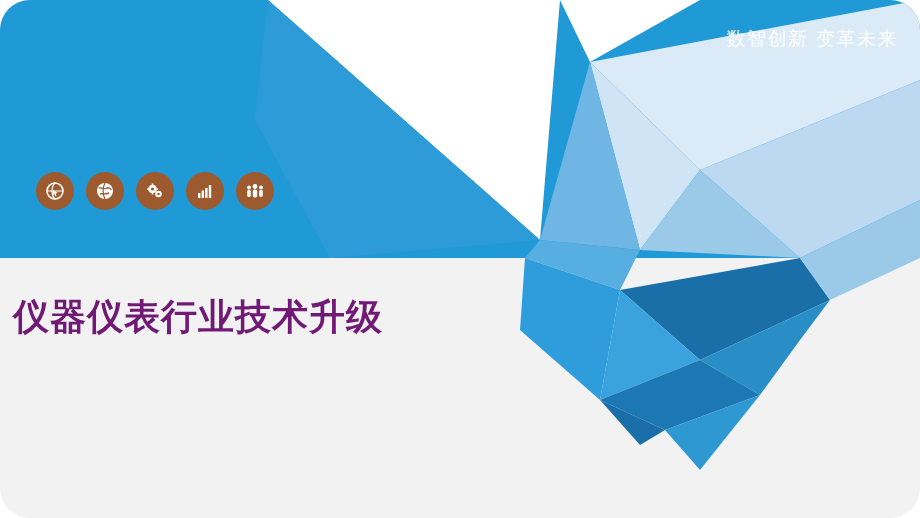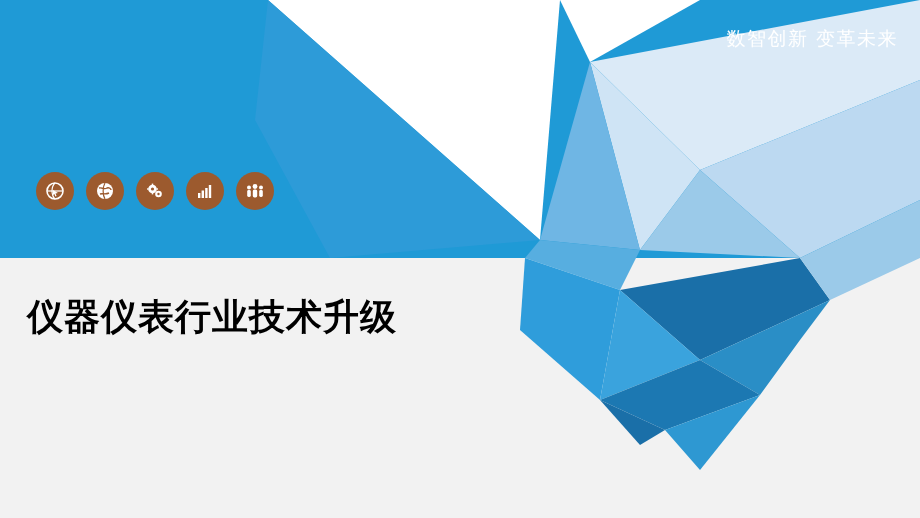--- a/index.html
+++ b/index.html
@@ -9,20 +9,21 @@
   }
   body {
     font-family: "Liberation Sans", sans-serif;
   }
   .slide {
     position: relative;
     width: 920px;
     height: 518px;
     overflow: hidden;
     background: #ffffff;
+    border-radius: 30px;
   }
   .band-top {
     position: absolute;
     left: 0;
     top: 0;
     width: 920px;
     height: 258px;
     background: #1f9ad6;
   }
   .band-bottom {
@@ -65,25 +66,25 @@
     color: #ffffff;
     display: flex;
     align-items: center;
     justify-content: center;
     font-size: 17px;
     line-height: 1;
     font-family: "DejaVu Sans", sans-serif;
   }
   .title {
     position: absolute;
-    left: 27px;
+    left: 13px;
     top: 293px;
     font-size: 36px;
     font-weight: bold;
-    color: #000000;
+    color: #701a75;
     letter-spacing: 1px;
     font-family: "DejaVu Sans", "Liberation Sans", sans-serif;
     white-space: nowrap;
   }
 </style>
 </head>
 <body>
 
 <div class="slide">
 

